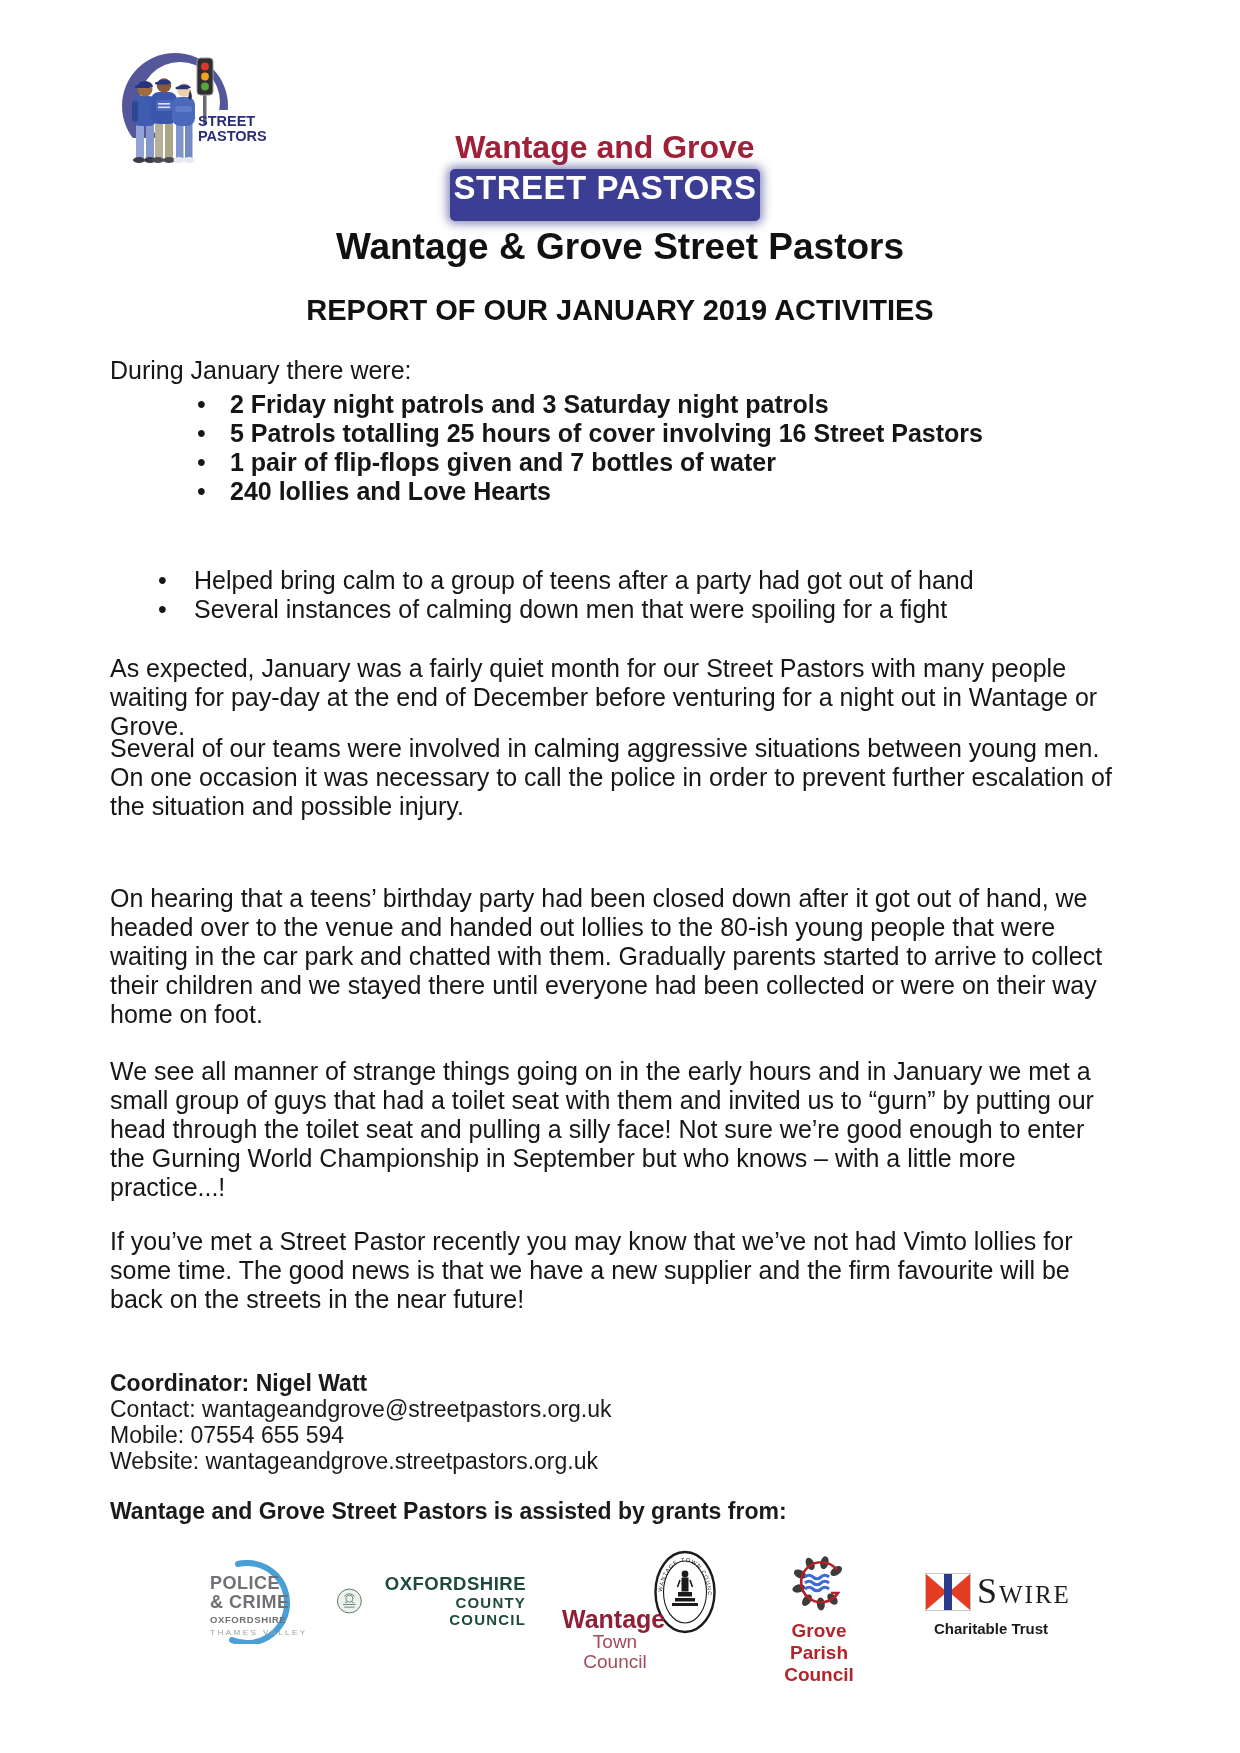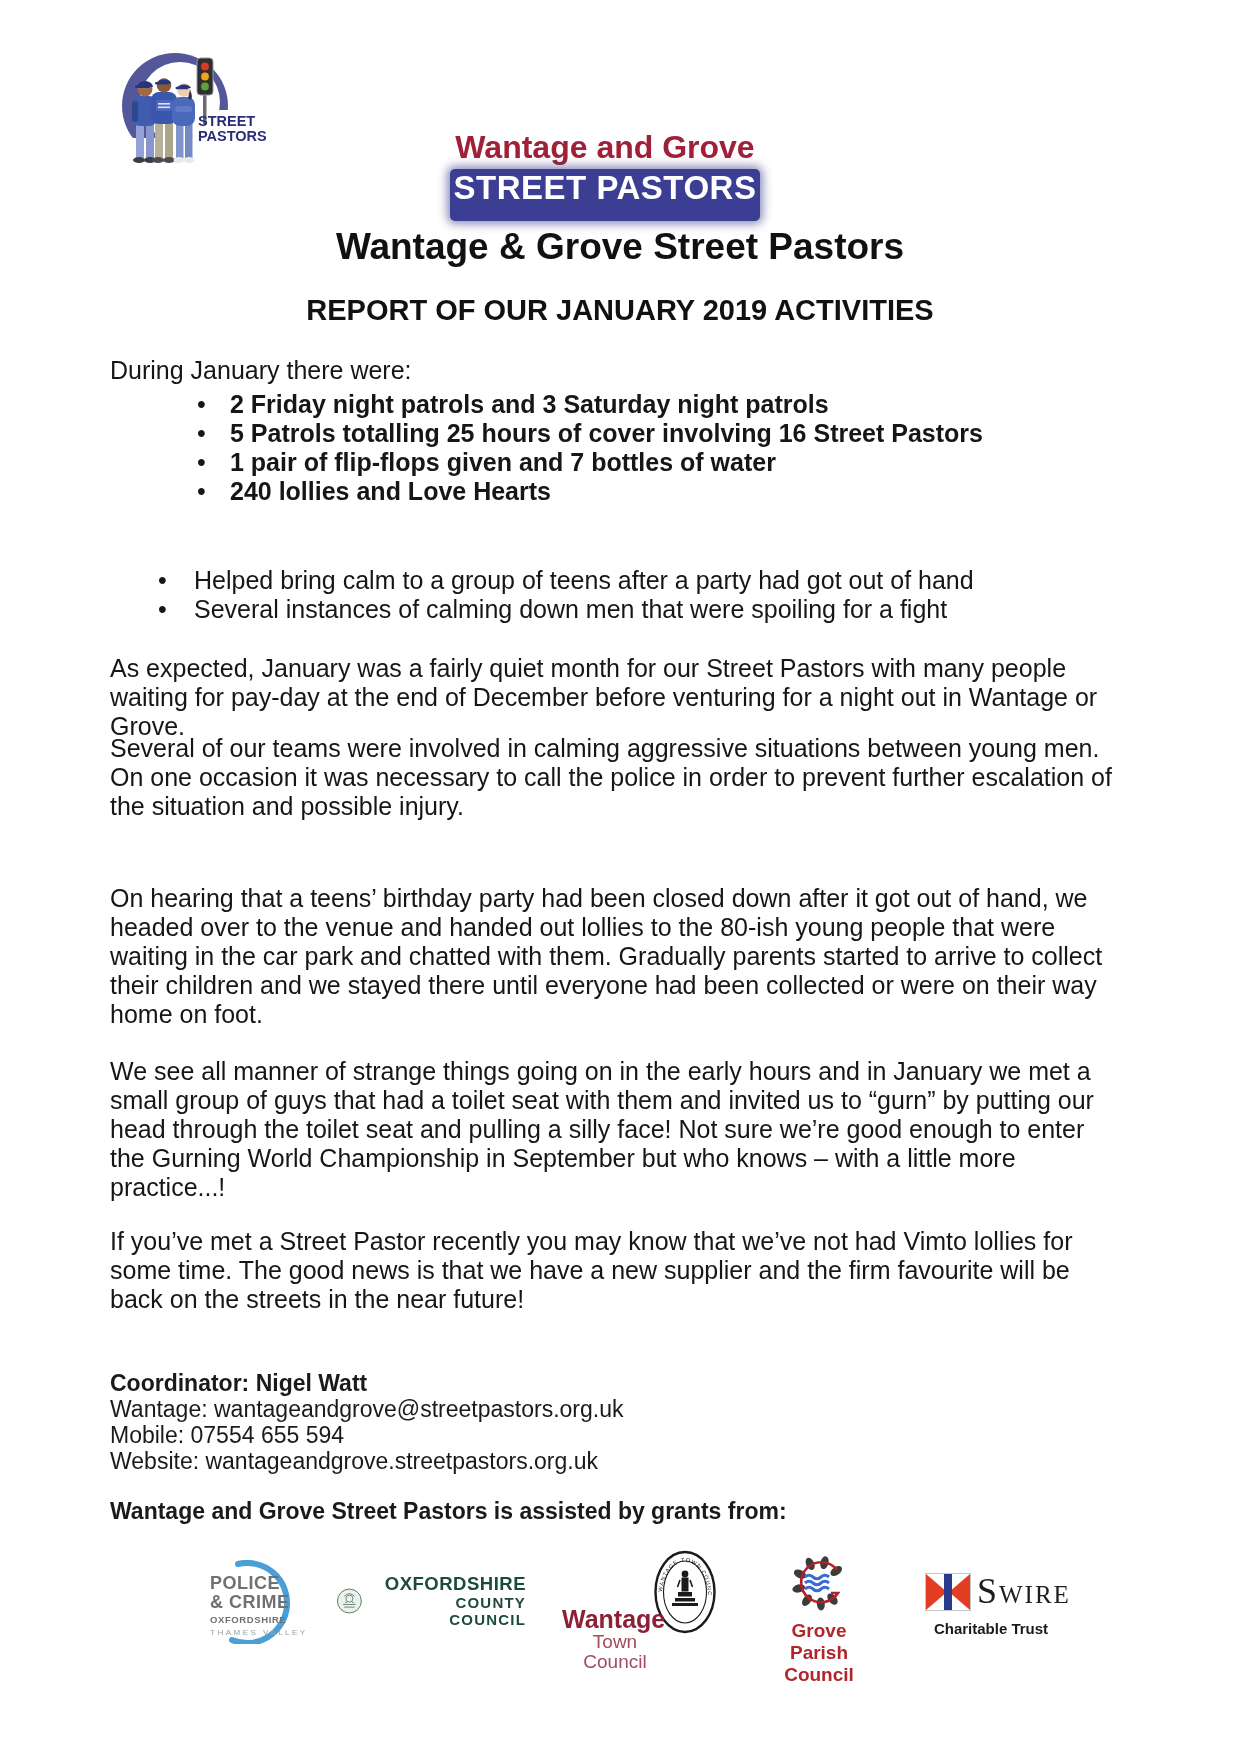--- a/index.html
+++ b/index.html
@@ -170,21 +170,21 @@
 small group of guys that had a toilet seat with them and invited us to “gurn” by putting our
 head through the toilet seat and pulling a silly face! Not sure we’re good enough to enter
 the Gurning World Championship in September but who knows – with a little more
 practice...!</div>
   <div class="abs col bodytext para" style="top:1227px;">If you’ve met a Street Pastor recently you may know that we’ve not had Vimto lollies for
 some time. The good news is that we have a new supplier and the firm favourite will be
 back on the streets in the near future!</div>
 
   <div class="abs col" style="top:1370px;">
     <div class="contactline bold">Coordinator: Nigel Watt</div>
-    <div class="contactline">Wantage: wantageandgrove@streetpastors.org.uk</div>
+    <div class="contactline">Contact: wantageandgrove@streetpastors.org.uk</div>
     <div class="contactline">Mobile: 07554 655 594</div>
     <div class="contactline">Website: wantageandgrove.streetpastors.org.uk</div>
   </div>
 
   <div class="abs col contactline bold" style="top:1498px;">Wantage and Grove Street Pastors is assisted by grants from:</div>
 
   <div class="sp" style="left:200px;top:1560px;width:108px;height:84px;">
     <svg viewBox="0 0 108 84" width="108" height="84" style="position:absolute;left:0;top:0;">
       <path d="M38,4 A40,40 0 1 1 32,80" fill="none" stroke="#4a9fd6" stroke-width="6" stroke-linecap="round"></path>
     </svg>

